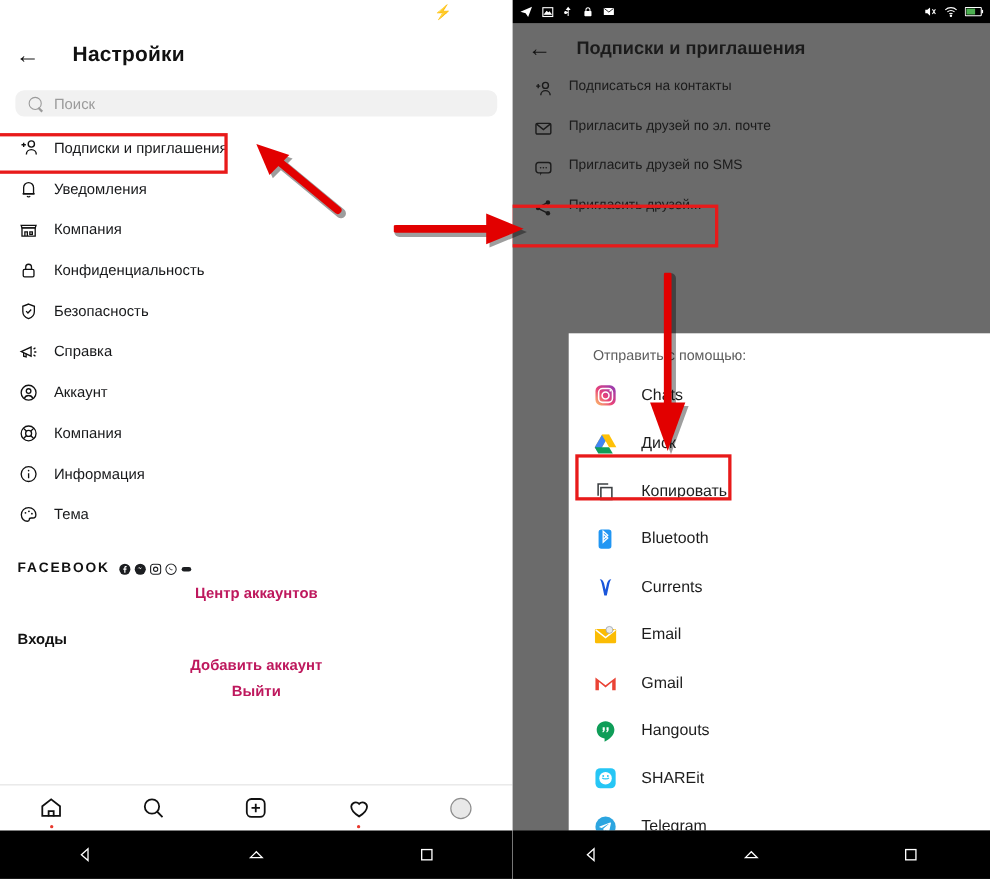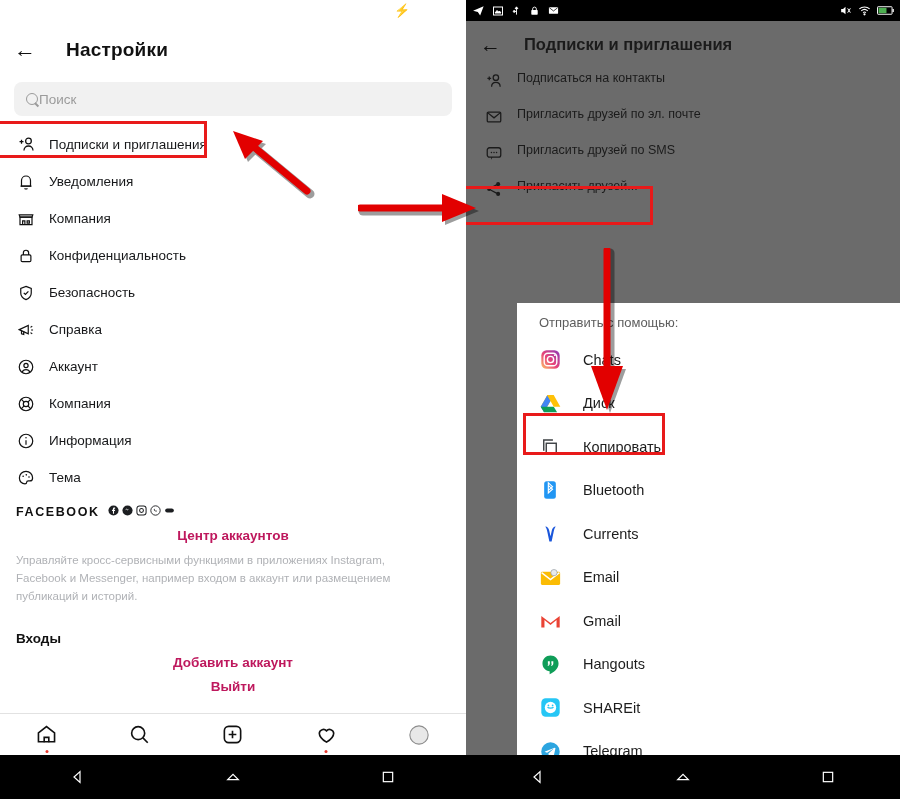--- a/index.html
+++ b/index.html
@@ -23,22 +23,22 @@
     position: absolute; right: 55px; top: 4px;
     color: #2ecc2e; font-size: 13px; line-height: 14px;
   }
   .l-appbar {
     display: flex; align-items: center; height: 52px; padding: 0 0 0 14px;
   }
   .l-back { width: 30px; font-size: 22px; color:#111; line-height: 1; }
   .l-title { font-size: 19px; font-weight: bold; color: #111; margin-left: 22px; letter-spacing:.2px;}
 
   .searchbox {
-    margin: 6px 14px 10px 14px; height: 34px; background: #f1f1f1; border-radius: 8px;
-    display: flex; align-items: center; padding: 0 12px; gap: 0;
+    margin: 6px 14px 10px 14px; height: 24px; background: #f1f1f1; border-radius: 8px;
+    display: flex; align-items: center; padding: 0 12px; gap: 10px;
   }
   .search-ico { width: 13px; height: 13px; position: relative; display:inline-block; }
   .search-ico::before {
     content:""; position:absolute; left:0; top:0; width:10px; height:10px;
     border:1.6px solid #9b9b9b; border-radius:50%;
   }
   .search-ico::after {
     content:""; position:absolute; left:9px; top:9px; width:5px; height:1.6px;
     background:#9b9b9b; transform: rotate(45deg); transform-origin: left center;
   }
@@ -50,21 +50,21 @@
   }
   .l-item .ico { width: 20px; height: 20px; display:flex; align-items:center; justify-content:center; flex:none;}
   .l-item .lbl { font-size: 13.5px; color: #17181a; }
 
   .hl-box {
     position: absolute; border: 3px solid #e81a1a; background: transparent;
     pointer-events: none;
   }
 
   .fb-section { padding: 8px 16px 0 16px; }
-  .fb-row { display:flex; align-items:flex-start; gap: 8px; margin-top: 1px; }
+  .fb-row { display:flex; align-items:flex-end; gap: 8px; margin-top: 15px; }
   .fb-word { font-size: 12.5px; font-weight: bold; letter-spacing: 1.6px; color:#111; }
   .fb-icons { display:flex; align-items:center; gap: 3px; }
   .link-blue { color: #be185d; font-size: 13.5px; font-weight: bold; margin-top: 9px; text-align: center; }
   .fb-desc { color: #b0b2b6; font-size: 11.5px; line-height: 1.55; margin-top: 9px; max-width: 400px; }
   .sec-head { font-size: 13.5px; font-weight: bold; color:#111; margin-top: 26px; }
 
   .l-tabbar {
     position: absolute; left:0; bottom: 44px; width: 466px; height: 42px;
     background:#fff; border-top: 1px solid #e2e2e2;
     display:flex; align-items:center; justify-content: space-around;
@@ -263,21 +263,20 @@
           <svg width="11" height="11" viewBox="0 0 24 24">
               <circle cx="12" cy="12" r="10.2" fill="none" stroke="#1c1e21" stroke-width="2"></circle>
               <path d="M9 8.5c.6-.3 1 .2 1.2.7.3.8-.3 1 .2 1.7.6.9 1.5 1.4 2.1 1.5.5 0 .6-.8 1.3-.6.6.2 1.3.6 1.3 1.1 0 .8-1.2 1.4-2.2 1.2-2-.4-4.4-2.6-4.7-4.4-.1-.6.2-1 .8-1.2z" fill="#1c1e21"></path>
             </svg>
           <svg width="11" height="11" viewBox="0 0 24 24">
               <rect x="2.5" y="7.5" width="19" height="9" rx="4.5" fill="#1c1e21"></rect>
             </svg>
         </span>
       </div>
       <div class="link-blue">Центр аккаунтов</div>
-      <div class="fb-desc">Управляйте кросс-сервисными функциями в приложениях Instagram, Facebook и Messenger, например входом в аккаунт или размещением публикаций и историй.</div>
       <div class="sec-head">Входы</div>
       <div class="link-blue">Добавить аккаунт</div>
       <div class="link-blue">Выйти</div>
     </div>
 
     <div class="l-tabbar">
       <div class="tabitem">
         <svg width="23" height="23" viewBox="0 0 24 24" fill="none" stroke="#111" stroke-width="1.7">
           <path d="M3.6 10.4L12 3.8l8.4 6.6v9.2H3.6z"></path>
             <path d="M9.6 20v-5h4.8v5"></path>

